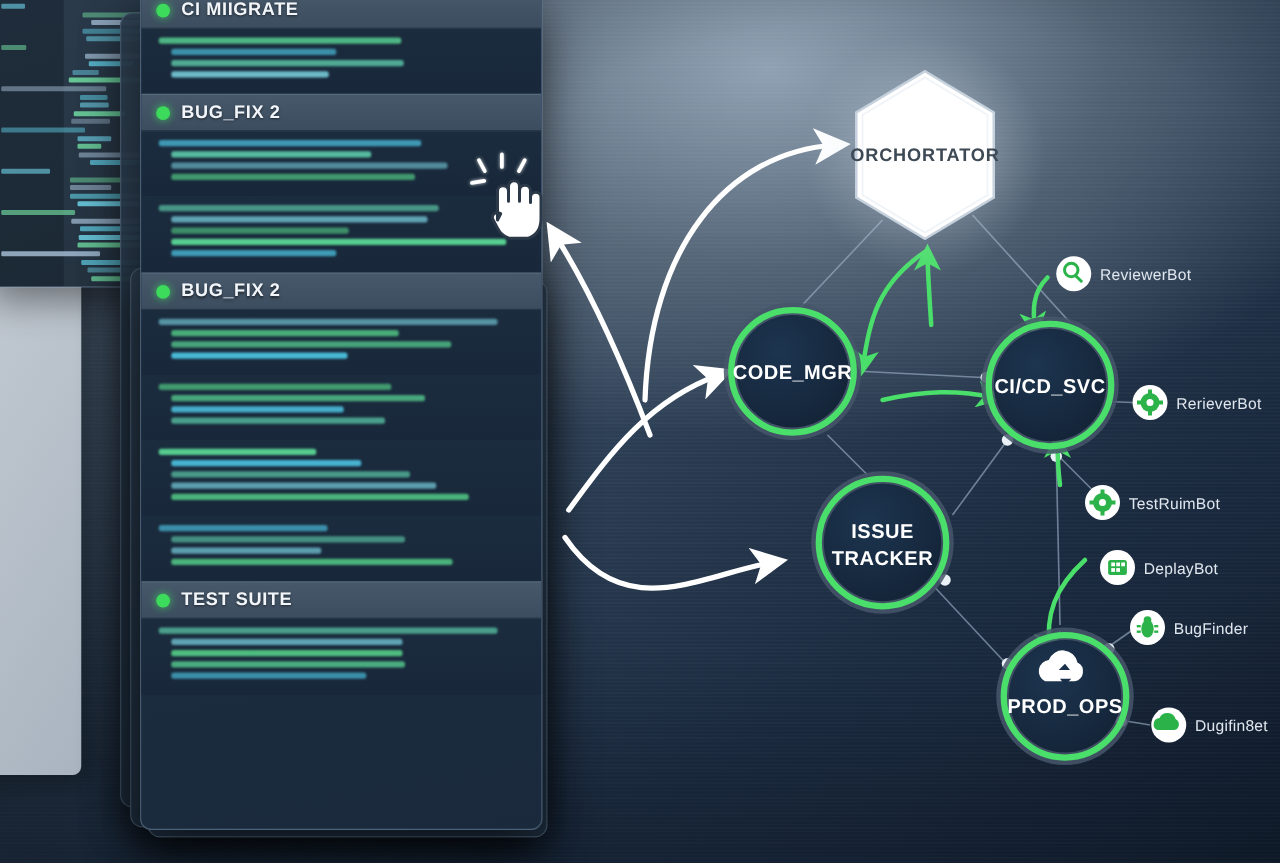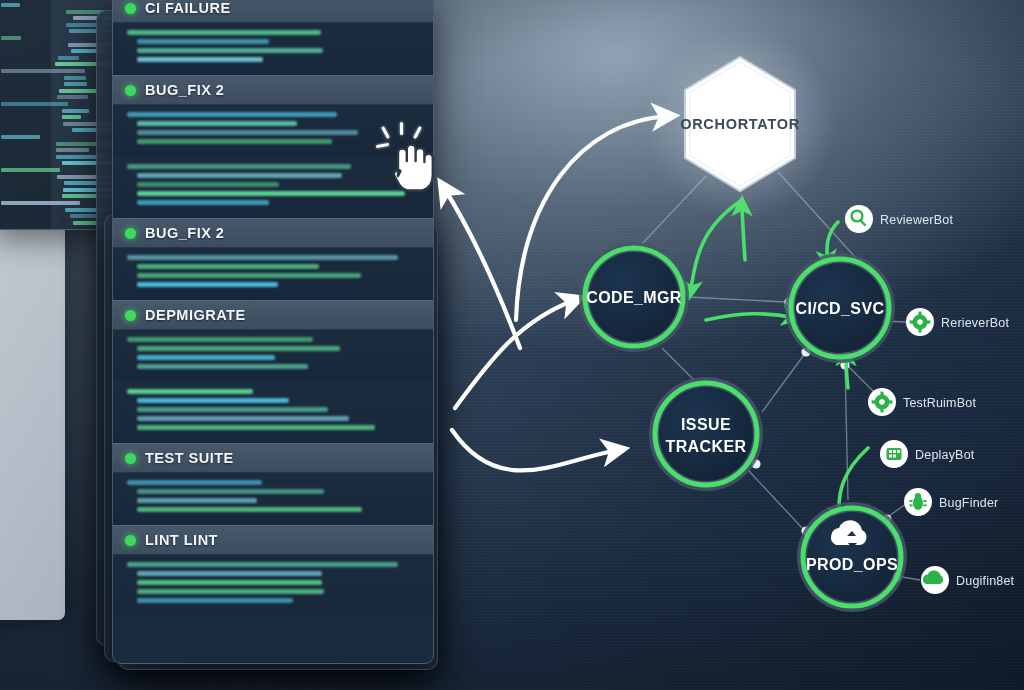--- a/index.html
+++ b/index.html
@@ -145,21 +145,21 @@
   </div>
 
   <div class="card-shell" style="left:96px;  top:10px;  width:322px; height:636px;"></div>
   <div class="card-shell" style="left:104px; top:214px; width:326px; height:448px;"></div>
   <div class="card-shell" style="left:118px; top:224px; width:320px; height:446px;"></div>
 
   <div class="task-panel">
     <div id="task-list">
         <div class="task-row-head">
           <span class="task-dot" style="background: rgb(61, 219, 92);"></span>
-          <span class="task-title">CI FAILURE</span>
+          <span class="task-title">CI MIIGRATE</span>
         </div>
         <div class="task-body">
           <div class="blur-line" style="width: 65.4632%; margin-left: 0px; background: rgb(95, 227, 155); opacity: 0.75;"></div>
           <div class="blur-line" style="width: 44.4666%; margin-left: 10px; background: rgb(79, 201, 232); opacity: 0.64;"></div>
           <div class="blur-line" style="width: 62.8198%; margin-left: 10px; background: rgb(99, 217, 180); opacity: 0.73;"></div>
           <div class="blur-line" style="width: 42.3992%; margin-left: 10px; background: rgb(122, 209, 224); opacity: 0.86;"></div>
         </div>
         <div class="task-row-head">
           <span class="task-dot" style="background: rgb(61, 219, 92);"></span>
           <span class="task-title">BUG_FIX 2</span>
@@ -180,50 +180,42 @@
         <div class="task-row-head">
           <span class="task-dot" style="background: rgb(61, 219, 92);"></span>
           <span class="task-title">BUG_FIX 2</span>
         </div>
         <div class="task-body">
           <div class="blur-line" style="width: 91.5193%; margin-left: 0px; background: rgb(122, 209, 224); opacity: 0.62;"></div>
           <div class="blur-line" style="width: 61.4774%; margin-left: 10px; background: rgb(88, 217, 140); opacity: 0.74;"></div>
           <div class="blur-line" style="width: 75.6248%; margin-left: 10px; background: rgb(95, 227, 155); opacity: 0.65;"></div>
           <div class="blur-line" style="width: 47.5417%; margin-left: 10px; background: rgb(79, 201, 232); opacity: 0.89;"></div>
         </div>
-        <div class="task-row-head">
-          <span class="task-dot" style="background: rgb(61, 219, 92);"></span>
-          <span class="task-title">DEPMIGRATE</span>
-        </div>
         <div class="task-body">
           <div class="blur-line" style="width: 62.9566%; margin-left: 0px; background: rgb(88, 217, 140); opacity: 0.63;"></div>
           <div class="blur-line" style="width: 68.6348%; margin-left: 10px; background: rgb(95, 227, 155); opacity: 0.67;"></div>
           <div class="blur-line" style="width: 46.6012%; margin-left: 10px; background: rgb(79, 201, 232); opacity: 0.82;"></div>
           <div class="blur-line" style="width: 57.6951%; margin-left: 10px; background: rgb(99, 217, 180); opacity: 0.67;"></div>
         </div>
         <div class="task-body">
           <div class="blur-line" style="width: 42.4597%; margin-left: 0px; background: rgb(95, 227, 155); opacity: 0.87;"></div>
           <div class="blur-line" style="width: 51.3643%; margin-left: 10px; background: rgb(79, 201, 232); opacity: 0.86;"></div>
           <div class="blur-line" style="width: 64.3595%; margin-left: 10px; background: rgb(99, 217, 180); opacity: 0.63;"></div>
           <div class="blur-line" style="width: 71.7661%; margin-left: 10px; background: rgb(122, 209, 224); opacity: 0.69;"></div>
           <div class="blur-line" style="width: 80.4979%; margin-left: 10px; background: rgb(88, 217, 140); opacity: 0.78;"></div>
         </div>
-        <div class="task-row-head">
-          <span class="task-dot" style="background: rgb(61, 219, 92);"></span>
-          <span class="task-title">TEST SUITE</span>
-        </div>
         <div class="task-body">
           <div class="blur-line" style="width: 45.6165%; margin-left: 0px; background: rgb(79, 201, 232); opacity: 0.63;"></div>
           <div class="blur-line" style="width: 63.2206%; margin-left: 10px; background: rgb(99, 217, 180); opacity: 0.58;"></div>
           <div class="blur-line" style="width: 40.6684%; margin-left: 10px; background: rgb(122, 209, 224); opacity: 0.69;"></div>
           <div class="blur-line" style="width: 76.1327%; margin-left: 10px; background: rgb(88, 217, 140); opacity: 0.78;"></div>
         </div>
         <div class="task-row-head">
           <span class="task-dot" style="background: rgb(61, 219, 92);"></span>
-          <span class="task-title">LINT LINT</span>
+          <span class="task-title">TEST SUITE</span>
         </div>
         <div class="task-body">
           <div class="blur-line" style="width: 91.49%; margin-left: 0px; background: rgb(99, 217, 180); opacity: 0.66;"></div>
           <div class="blur-line" style="width: 62.5427%; margin-left: 10px; background: rgb(122, 209, 224); opacity: 0.72;"></div>
           <div class="blur-line" style="width: 62.5749%; margin-left: 10px; background: rgb(88, 217, 140); opacity: 0.84;"></div>
           <div class="blur-line" style="width: 63.2408%; margin-left: 10px; background: rgb(95, 227, 155); opacity: 0.7;"></div>
           <div class="blur-line" style="width: 52.7874%; margin-left: 10px; background: rgb(79, 201, 232); opacity: 0.63;"></div>
         </div>
       </div>
   </div>

